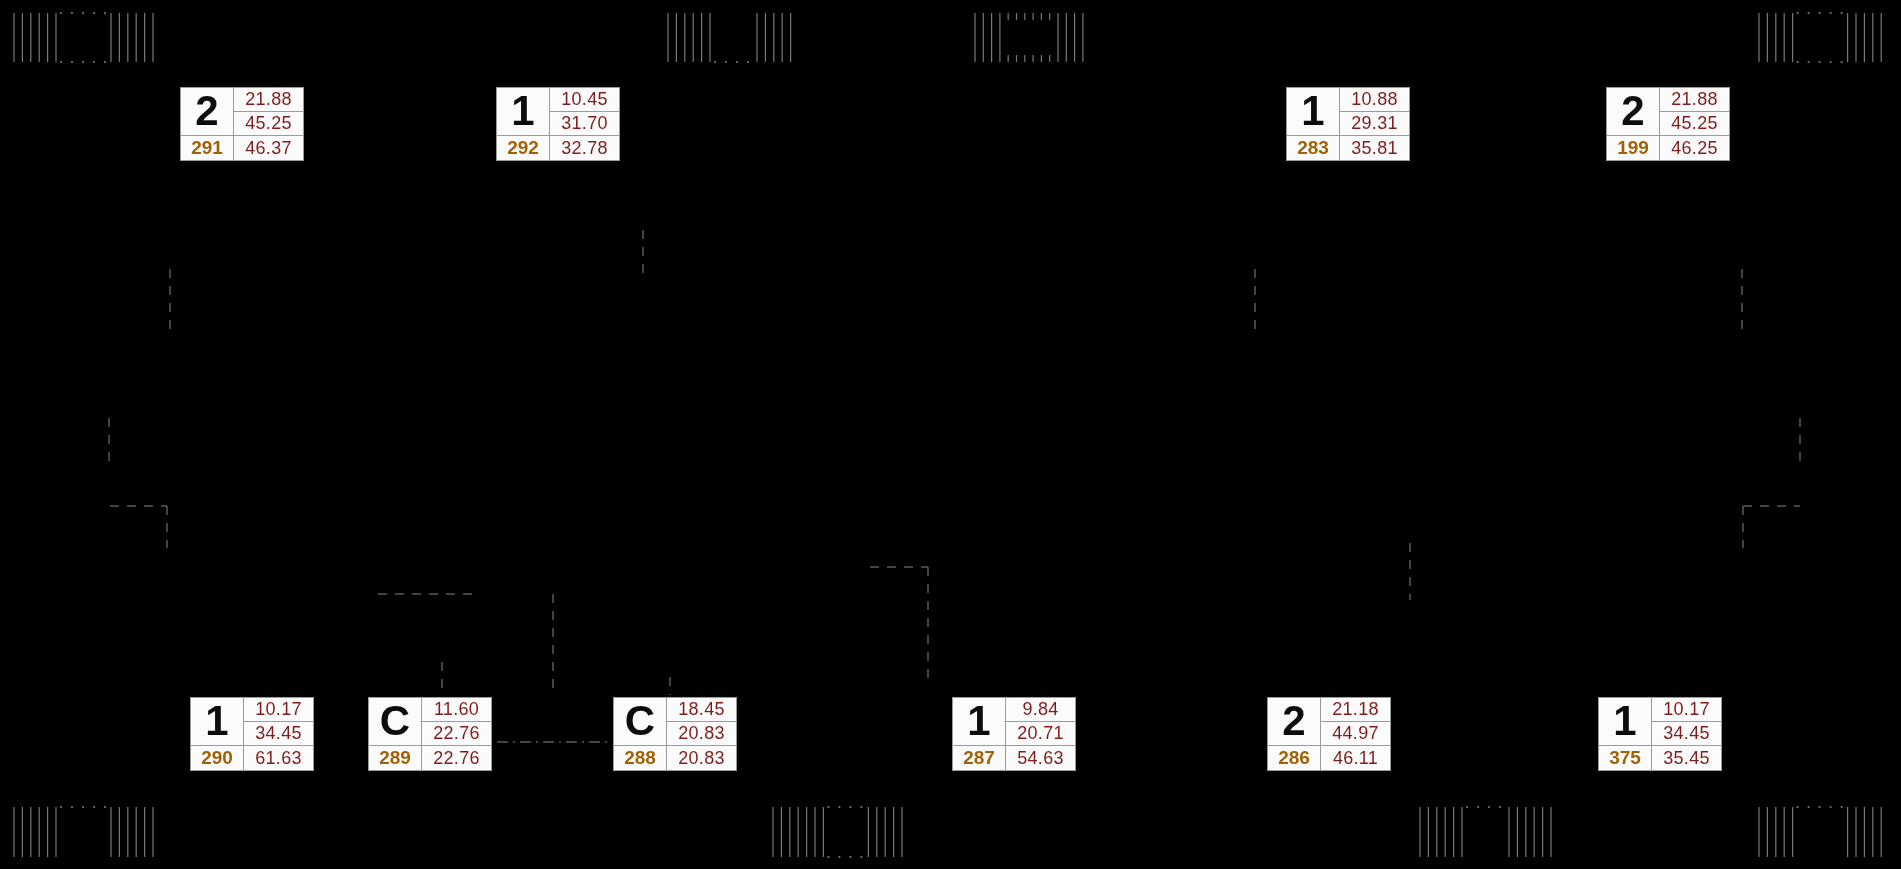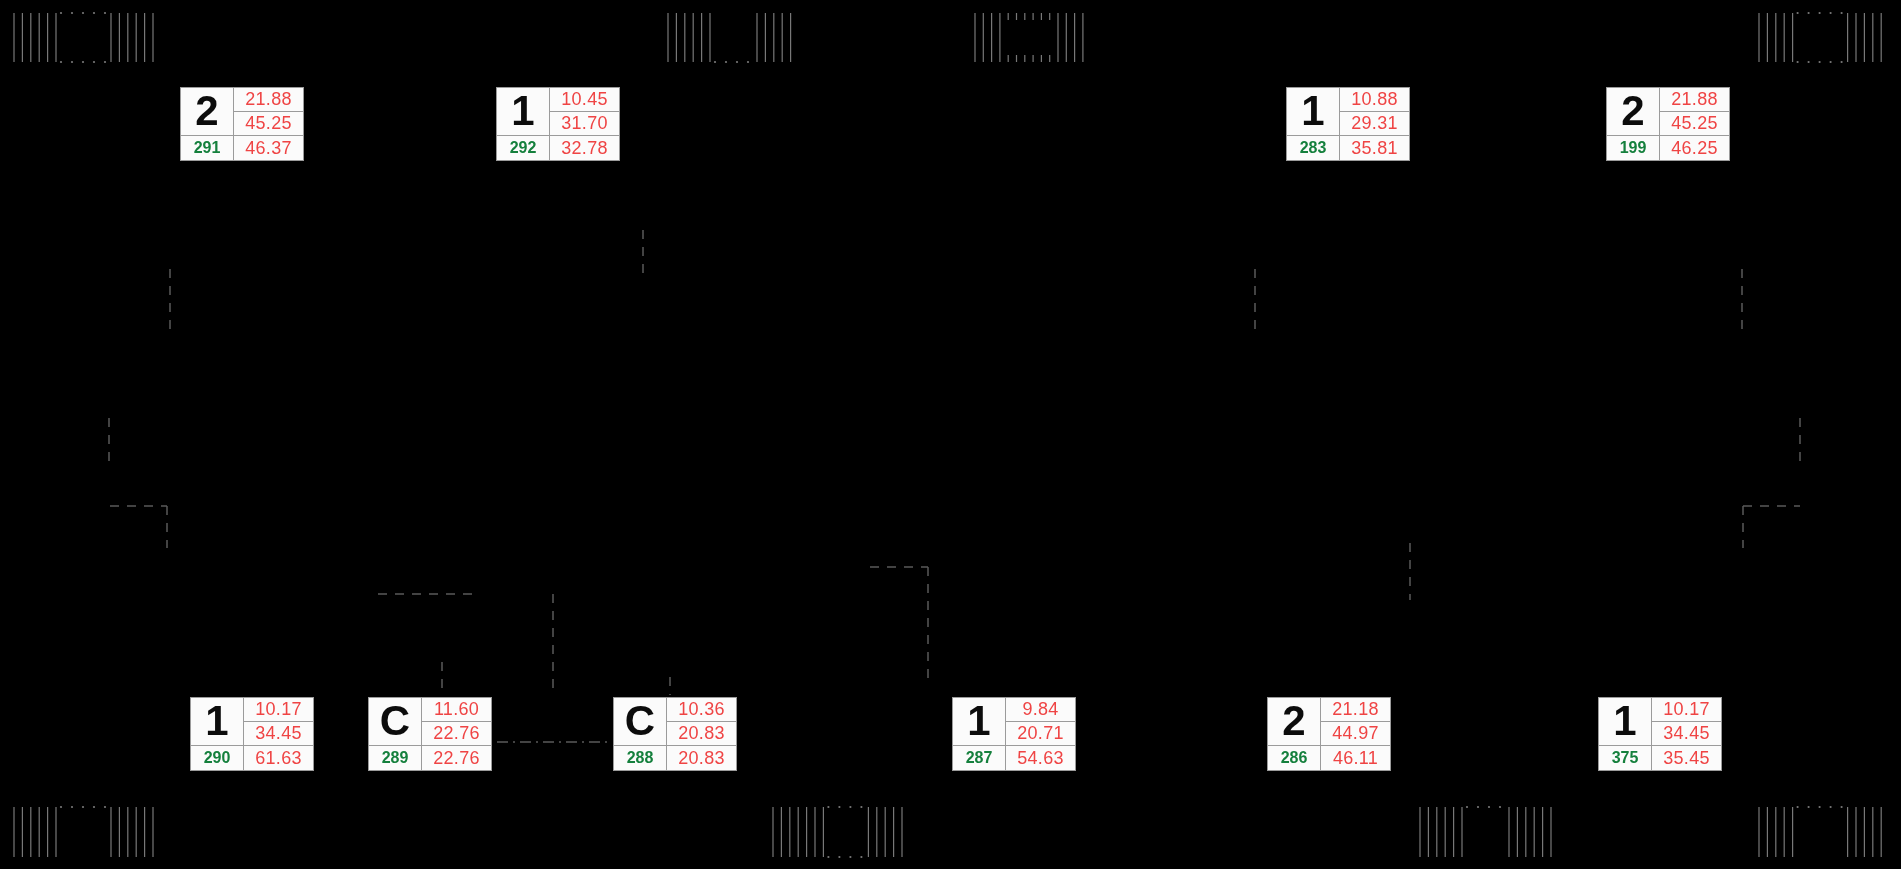--- a/index.html
+++ b/index.html
@@ -43,29 +43,29 @@
     grid-column: 1;
     font-size: 42px;
     font-weight: 700;
     color: #0c0c0c;
     line-height: 1;
     padding-bottom: 2px;
   }
   .cell.num {
     grid-row: 3;
     grid-column: 1;
-    font-size: 16px;
+    font-size: 19px;
     font-weight: 700;
-    color: #15803d;
+    color: #a16207;
   }
   .cell.val {
     grid-column: 2;
     font-size: 18px;
     font-weight: 400;
-    color: #ef4444;
+    color: #7f1d1d;
     letter-spacing: 0.3px;
   }
 </style>
 </head>
 <body>
 
 <div class="plan">
   <svg id="plan-lines" viewBox="0 0 1901 869">
       <g stroke="#787878" stroke-width="1.2">
         <line x1="14" y1="13" x2="14" y2="62"></line>
@@ -285,21 +285,21 @@
       </div>
       <div class="unit-box" style="left: 368px; top: 697px;">
         <div class="cell type">C</div>
         <div class="cell val">11.60</div>
         <div class="cell val">22.76</div>
         <div class="cell num">289</div>
         <div class="cell val">22.76</div>
       </div>
       <div class="unit-box" style="left: 613px; top: 697px;">
         <div class="cell type">C</div>
-        <div class="cell val">10.36</div>
+        <div class="cell val">18.45</div>
         <div class="cell val">20.83</div>
         <div class="cell num">288</div>
         <div class="cell val">20.83</div>
       </div>
       <div class="unit-box" style="left: 952px; top: 697px;">
         <div class="cell type">1</div>
         <div class="cell val">9.84</div>
         <div class="cell val">20.71</div>
         <div class="cell num">287</div>
         <div class="cell val">54.63</div>

